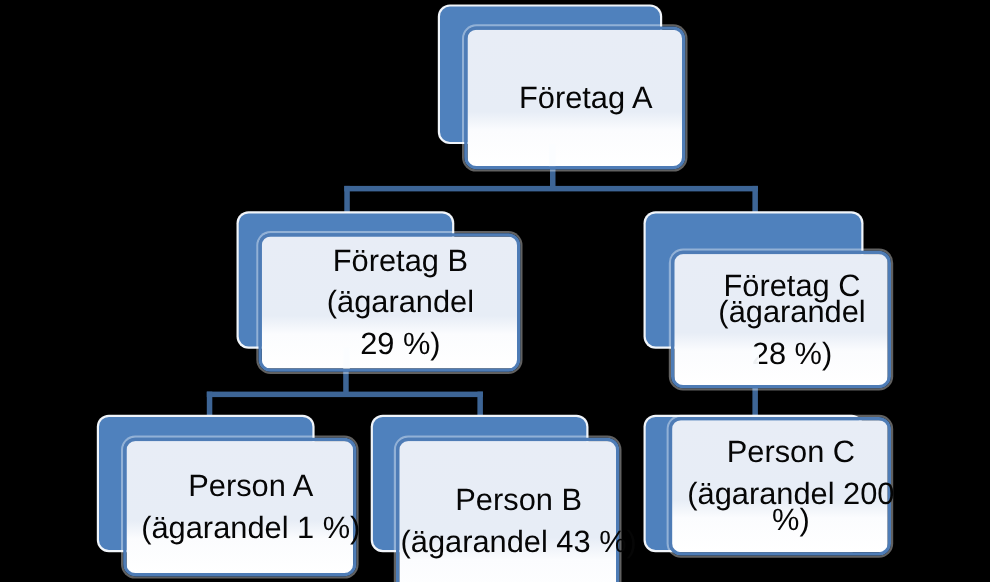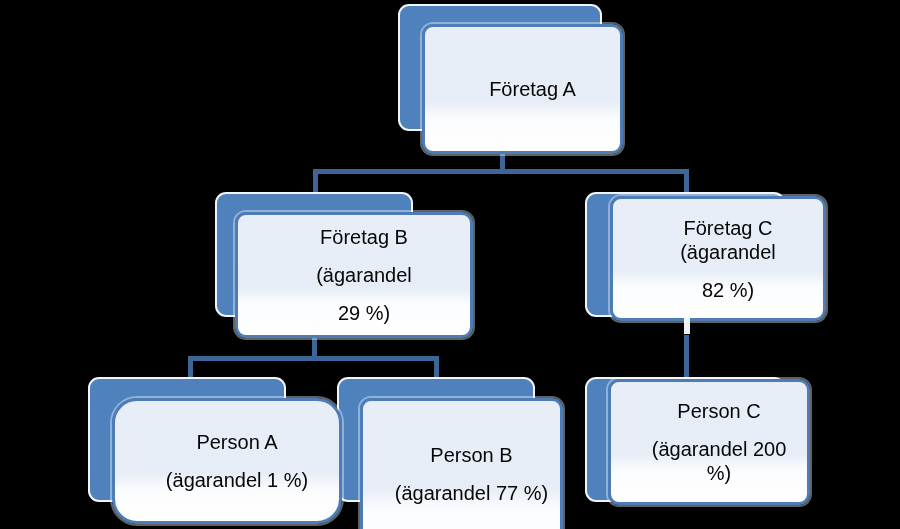--- a/index.html
+++ b/index.html
@@ -38,21 +38,21 @@
     box-sizing: border-box;
     background: linear-gradient(180deg, #E8EDF6 0%, #E7EDF6 60%, #FBFCFE 74%, #FFFFFF 100%);
     box-shadow: 0 0 0 2px rgba(255,255,255,0.38);
     z-index: 3;
     display: flex;
     flex-direction: column;
     align-items: center;
     justify-content: center;
     text-align: center;
     color: #060606;
-    font-size: 20px;
+    font-size: 28px;
     padding-left: 20px;
   }
   .line {
     line-height: 24px;
     white-space: nowrap;
   }
   .gap-spread { margin-top: 14px; }
   .gap-tight  { margin-top: 0px;  }
   
   .anchor-stub {
@@ -84,36 +84,36 @@
   </div>
 
   <div class="shape-back" style="left:215px; top:192px; width:198px; height:125px;"></div>
   <div class="shape-front" style="left:235px; top:212px; width:238px; height:126px;">
     <div class="line">Företag B</div>
     <div class="line gap-spread">(ägarandel</div>
     <div class="line gap-spread">29 %)</div>
   </div>
 
   <div class="shape-back" style="left:585px; top:192px; width:200px; height:125px;"></div>
-  <div class="shape-front" style="left:610px; top:196px; width:216px; height:125px;align-items:center;">
+  <div class="shape-front" style="left:610px; top:228px; width:200px; height:125px;align-items:center;">
     <div class="line">Företag C</div>
     <div class="line gap-tight">(ägarandel</div>
-    <div class="line gap-spread">82 %)</div>
+    <div class="line gap-spread">28 %)</div>
   </div>
 
   <div class="shape-back" style="left:88px;  top:377px; width:198px; height:125px;"></div>
-  <div class="shape-front" style="left:112px; top:398px; width:230px; height:126px;border-radius:25px;">
+  <div class="shape-front" style="left:112px; top:398px; width:212px; height:126px;">
     <div class="line">Person A</div>
     <div class="line gap-spread">(ägarandel 1 %)</div>
   </div>
 
   <div class="shape-back" style="left:337px; top:377px; width:198px; height:125px;"></div>
   <div class="shape-front" style="left:360px; top:398px; width:203px; height:152px;">
     <div class="line">Person B</div>
-    <div class="line gap-spread">(ägarandel 77 %)</div>
+    <div class="line gap-spread">(ägarandel 43 %)</div>
   </div>
 
   <div class="shape-back" style="left:585px; top:377px; width:200px; height:125px;"></div>
   <div class="shape-front" style="left:608px; top:379px; width:202px; height:126px;">
     <div class="line">Person C</div>
     <div class="line gap-spread">(ägarandel 200</div>
     <div class="line gap-tight">%)</div>
   </div>
 
   <div class="anchor-stub" style="left:499px; top:131px; width:6px; height:20px;"></div>

